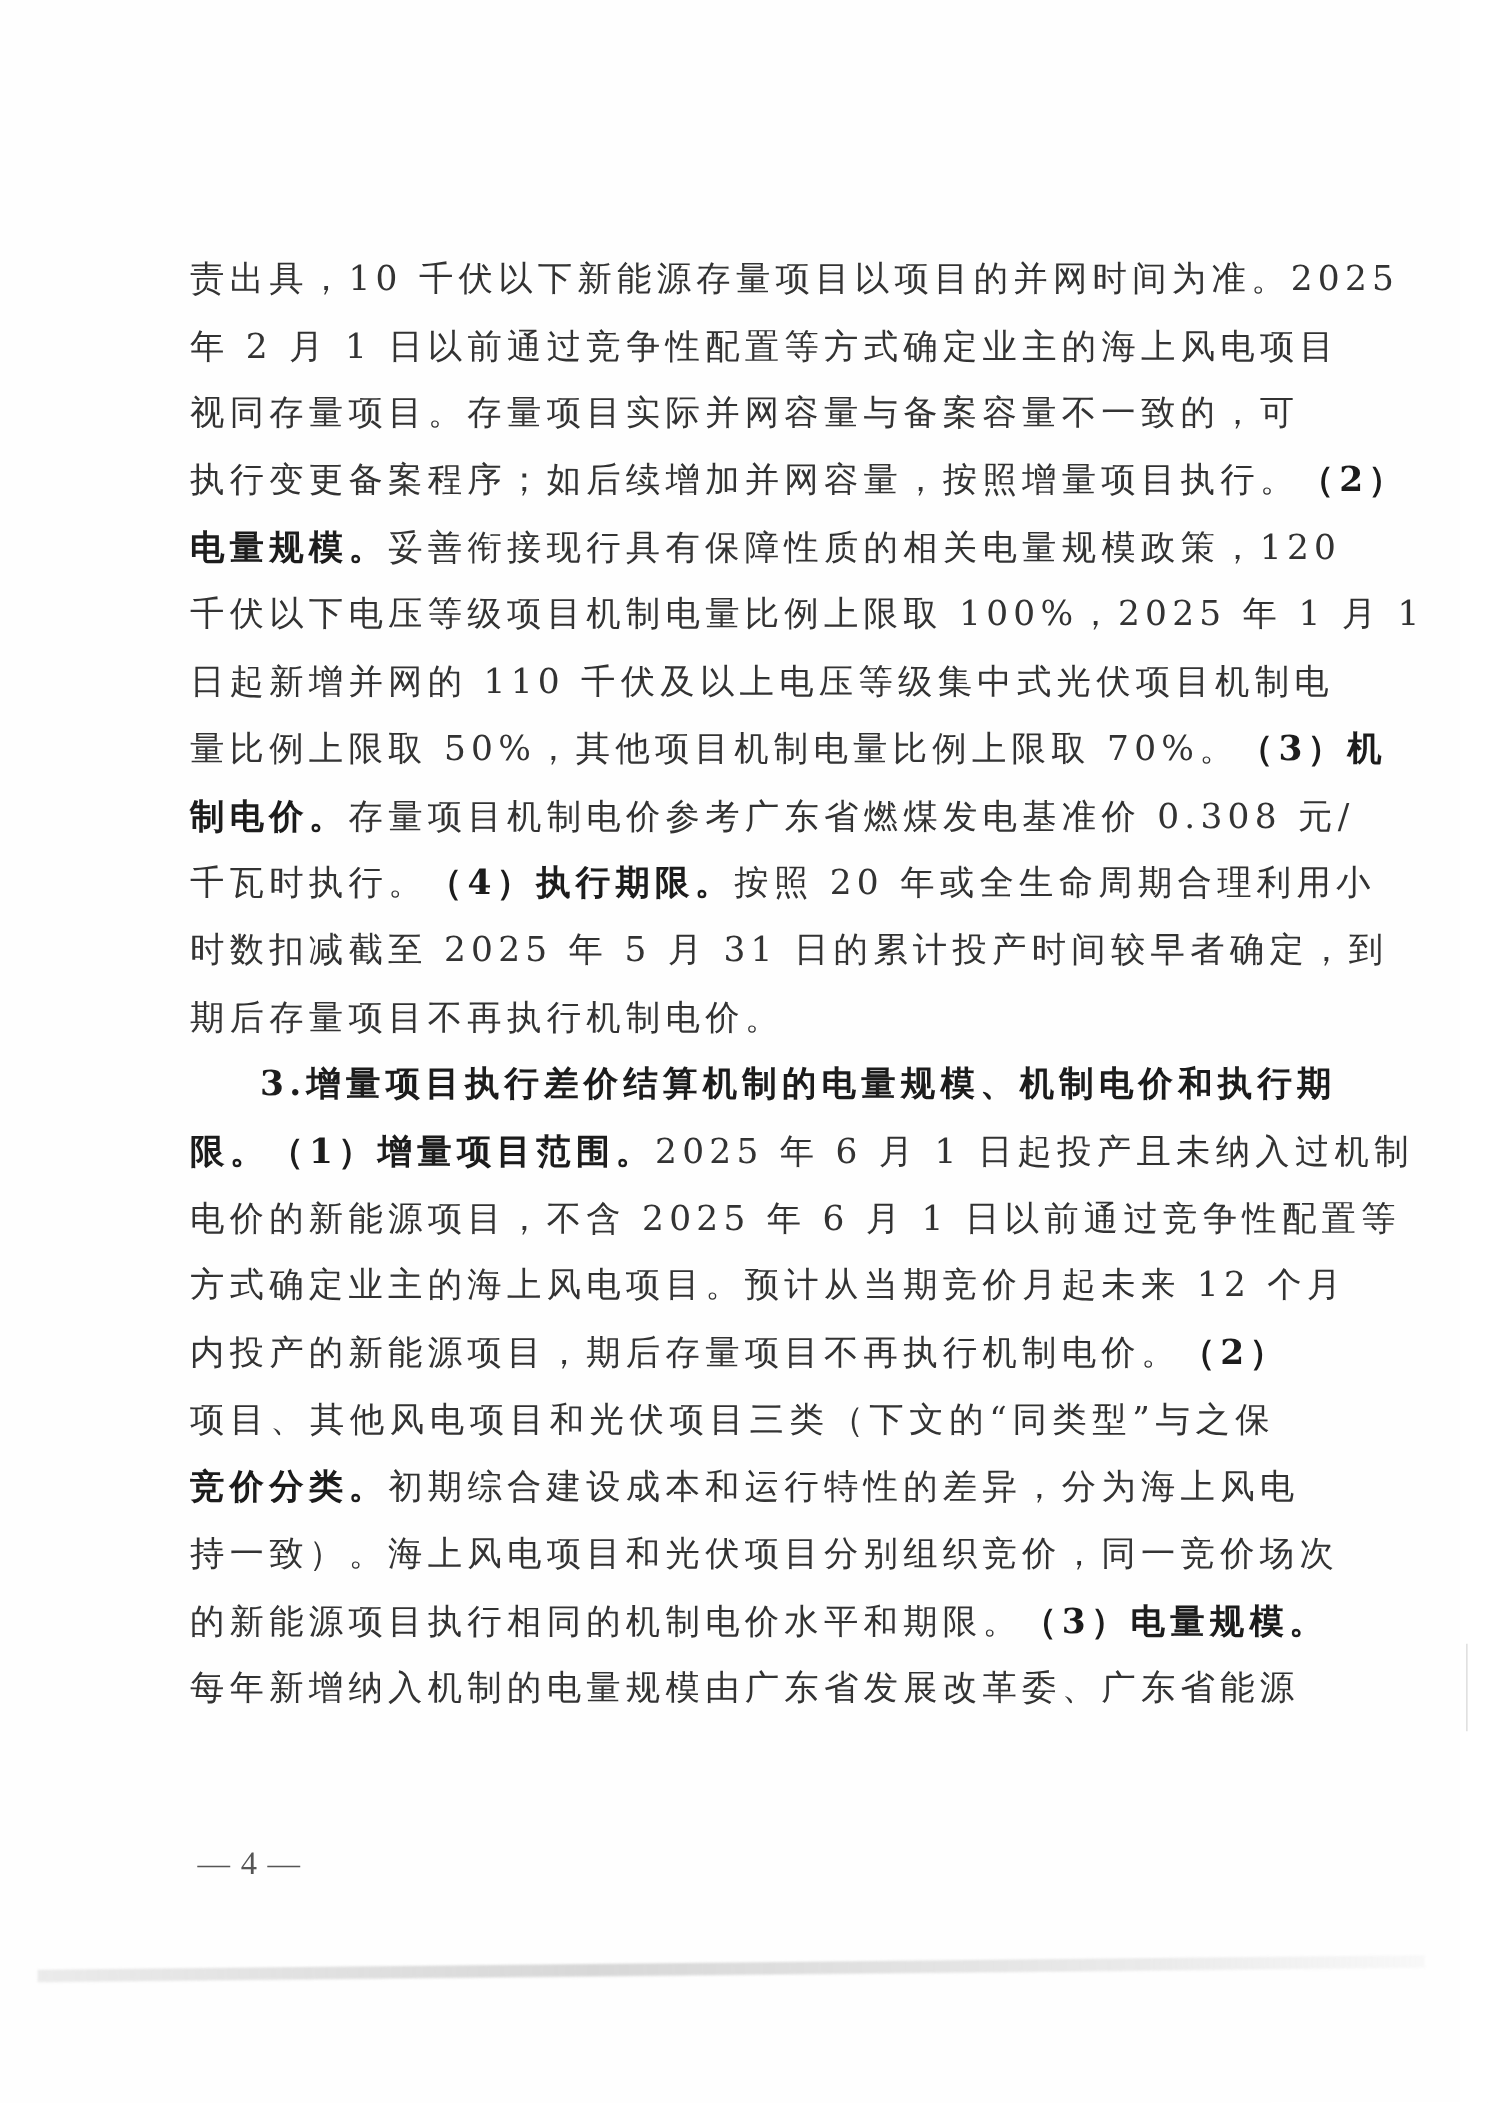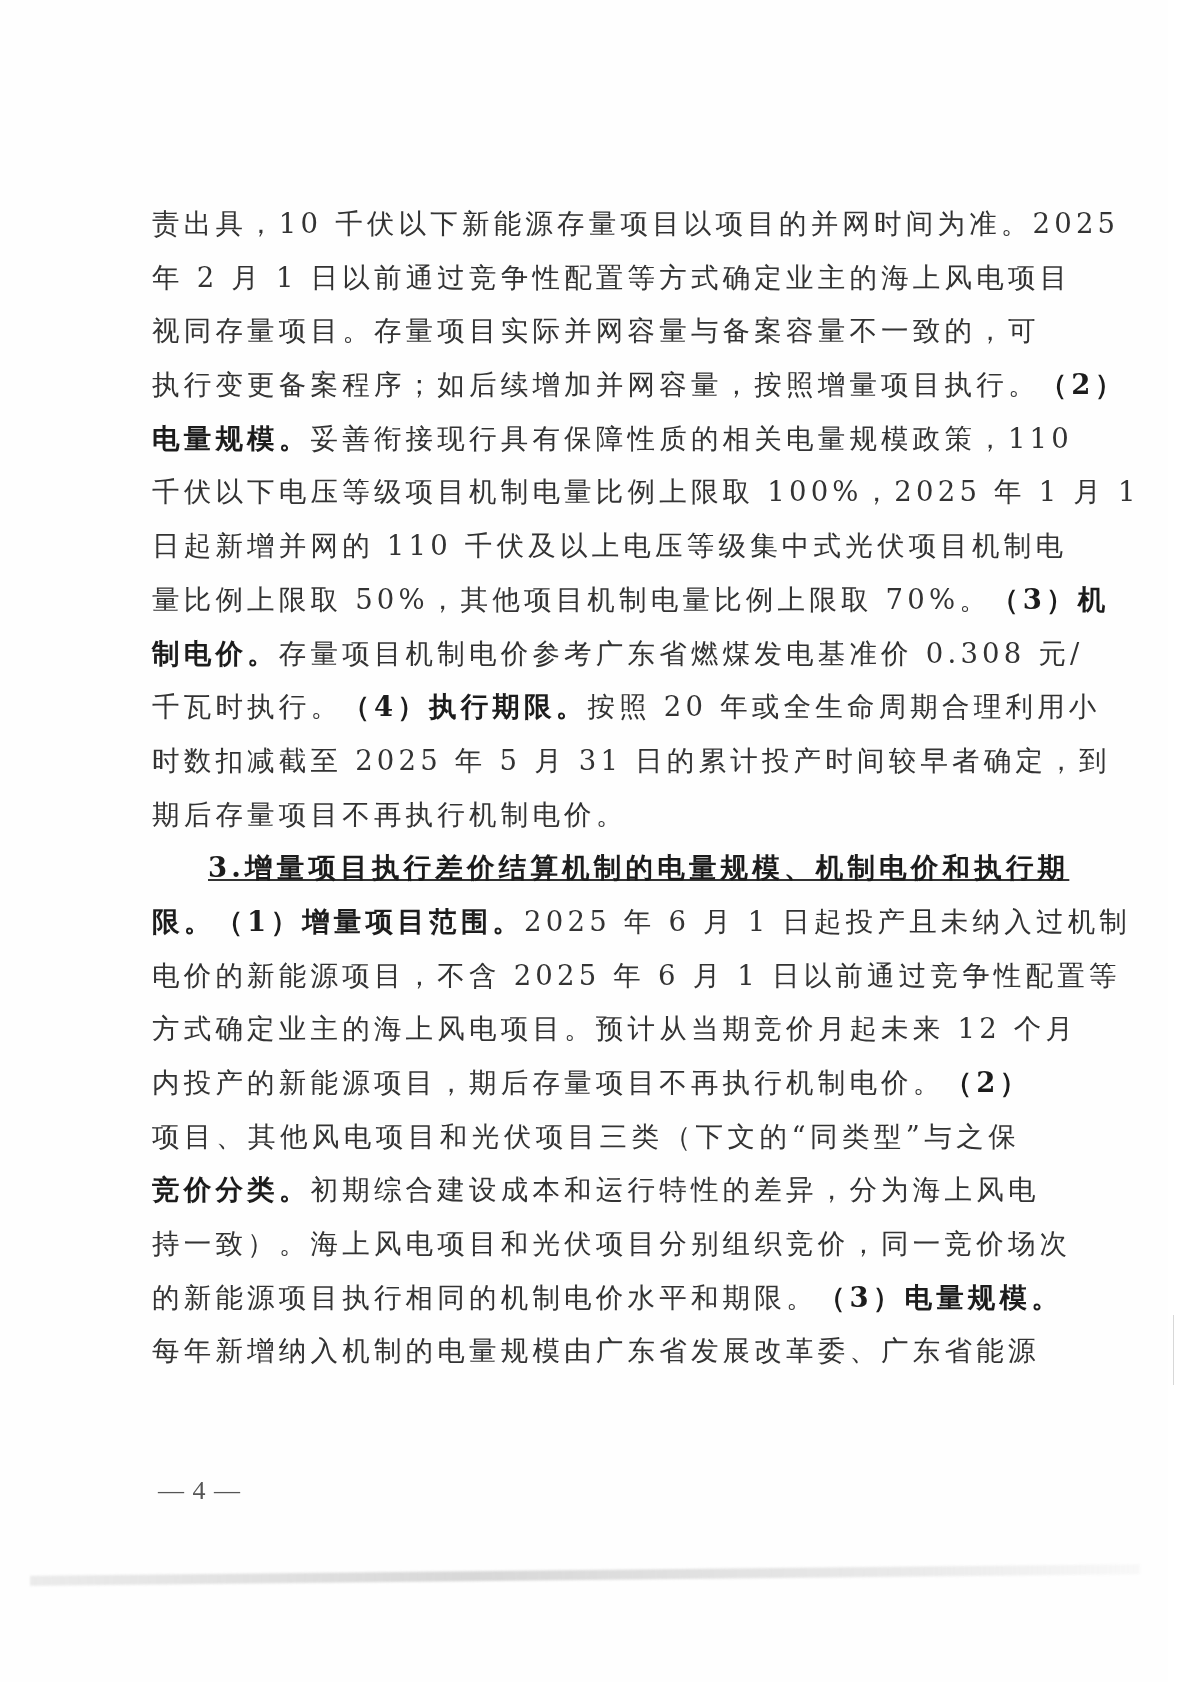--- a/index.html
+++ b/index.html
@@ -36,21 +36,20 @@
       letter-spacing: 4.2px;
       text-align: justify;
       text-align-last: justify;
       color: #333;
     }
     .line.last {
       text-align-last: left;
     }
     .line.indent {
       padding-left: 56px;
-      text-decoration: underline;
     }
     .b {
       font-weight: bold;
       color: #1c1c1c;
     }
     .page-number {
       position: absolute;
       left: 158px;
       top: 1476px;
       font-size: 26px;
@@ -89,21 +88,21 @@
     <div class="line">
       <span>年 2 月 1 日以前通过竞争性配置等方式确定业主的海上风电项目</span>
     </div>
     <div class="line">
       <span>视同存量项目。存量项目实际并网容量与备案容量不一致的，可</span>
     </div>
     <div class="line">
       <span>执行变更备案程序；如后续增加并网容量，按照增量项目执行。</span><span class="b">（2）</span>
     </div>
     <div class="line">
-      <span class="b">电量规模。</span><span>妥善衔接现行具有保障性质的相关电量规模政策，110</span>
+      <span class="b">电量规模。</span><span>妥善衔接现行具有保障性质的相关电量规模政策，120</span>
     </div>
     <div class="line">
       <span>千伏以下电压等级项目机制电量比例上限取 100%，2025 年 1 月 1</span>
     </div>
     <div class="line">
       <span>日起新增并网的 110 千伏及以上电压等级集中式光伏项目机制电</span>
     </div>
     <div class="line">
       <span>量比例上限取 50%，其他项目机制电量比例上限取 70%。</span><span class="b">（3）机</span>
     </div>

